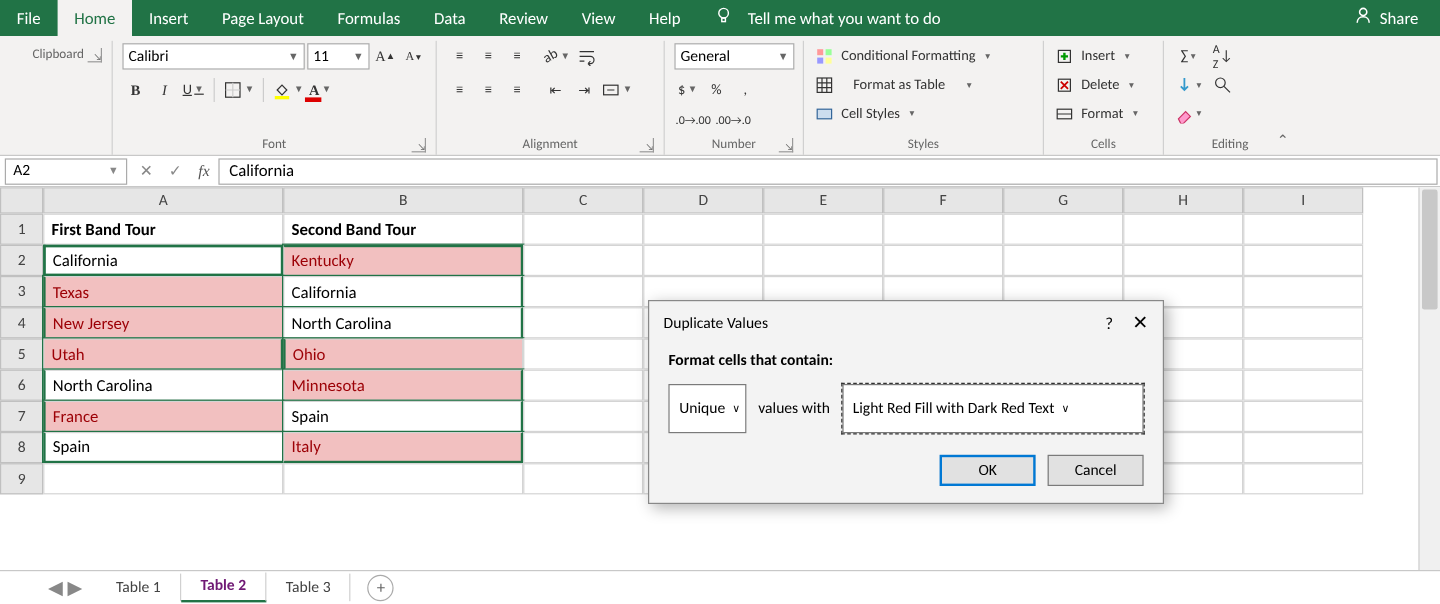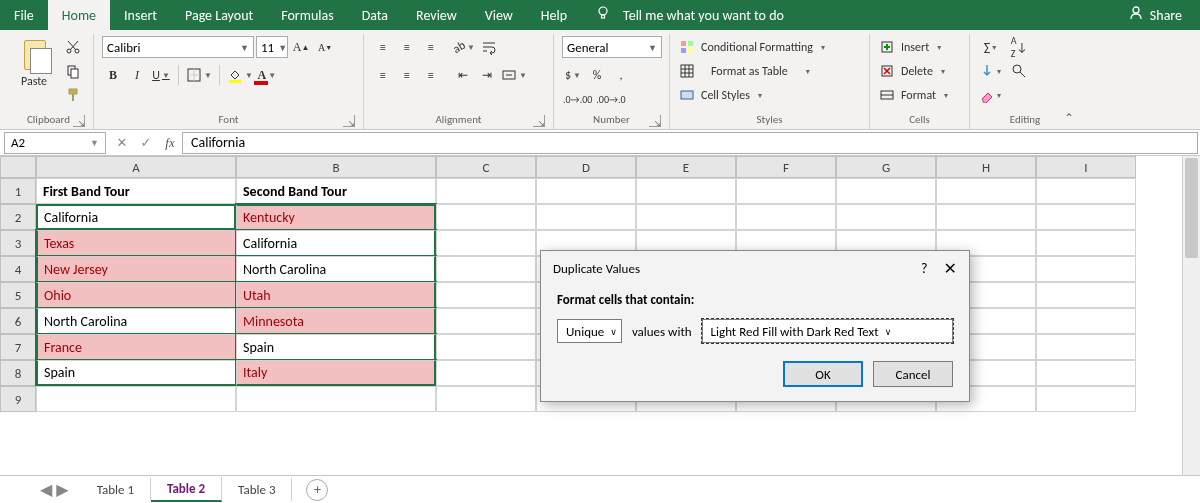--- a/index.html
+++ b/index.html
@@ -69,21 +69,21 @@
 
   
   .dialog { position:absolute; left:540px; top:250px; width:430px; background:#f3f3f3; border:1px solid #888; box-shadow:3px 3px 12px rgba(0,0,0,.3); font-size:13px;}
   .dlg-title { display:flex; align-items:center; padding:8px 12px; font-size:13px;}
   .dlg-title .sp { flex:1;}
   .dlg-title .q { margin-right:16px; font-size:14px; cursor:pointer;}
   .dlg-title .x { font-size:16px; cursor:pointer;}
   .dlg-body { padding:6px 16px 14px 16px;}
   .dlg-body .lbl { font-weight:bold; margin-bottom:12px;}
   .dlg-row { display:flex; align-items:center; gap:10px; margin-bottom:18px;}
-  .dlg-sel { border:1px solid #7a7a7a; background:#fff; height:24px; display:flex; align-items:center; padding:0 4px 0 8px; gap:6px;}
+  .dlg-sel { border:1px solid #7a7a7a; background:#fff; height:41px; display:flex; align-items:center; padding:0 4px 0 8px; gap:6px;}
   .dlg-sel.wide { flex:1; outline:1px dashed #333;}
   .dlg-btns { display:flex; justify-content:flex-end; gap:10px;}
   .dlg-btn { width:80px; height:26px; border:1px solid #7a7a7a; background:#e1e1e1; font-size:13px; cursor:pointer;}
   .dlg-btn.primary { border:2px solid #0078d4;}
 
   .chev { position:absolute; right:6px; bottom:4px; color:#666; font-size:12px;}
 
   svg.ic{width:16px;height:16px;}
 </style>
 </head>
@@ -116,61 +116,34 @@
           <path d="M3 14c0-3 2-5 5-5s5 2 5 5" fill="none" stroke="#fff" stroke-width="1.3"></path>
         </svg>
     </span>
     <span>Share</span>
   </div>
 </div>
 
 <div class="ribbon">
 
   <div class="group" style="width:90px;">
-    <div class="group-body">
-      <div class="big-btn">
-        <div class="paste-icon"></div>
-        <span>Paste</span>
-      </div>
-      <div class="btn-col">
-        <div class="rb">
-            <svg class="ic" viewBox="0 0 16 16">
-              <circle cx="4" cy="12" r="2" fill="none" stroke="#333"></circle>
-              <circle cx="12" cy="12" r="2" fill="none" stroke="#333"></circle>
-              <path d="M5 11L13 2M11 11L3 2" stroke="#333" fill="none"></path>
-            </svg>
-          </div>
-        <div class="rb">
-            <svg class="ic" viewBox="0 0 16 16">
-              <rect x="3" y="3" width="7" height="9" fill="none" stroke="#333"></rect>
-              <rect x="6" y="6" width="7" height="9" fill="#fff" stroke="#333"></rect>
-            </svg>
-          </div>
-        <div class="rb">
-            <svg class="ic" viewBox="0 0 16 16">
-              <rect x="4" y="2" width="8" height="5" fill="#d9a64c" stroke="#8a6"></rect>
-              <rect x="7" y="7" width="2" height="7" fill="#8a6"></rect>
-            </svg>
-          </div>
-      </div>
-    </div>
     <div class="group-label">
         <span>Clipboard</span>
         <span class="launcher"></span>
       </div>
   </div>
 
   <div class="group" style="width:270px;">
     <div class="group-body" style="flex-direction:column;gap:6px;">
       <div class="btn-row">
         <div class="sel" style="width:152px;">
             <span>Calibri</span>
             <span class="dd">▼</span>
           </div>
-        <div class="sel" style="width:32px;">
+        <div class="sel" style="width:52px;">
             <span>11</span>
             <span class="dd">▼</span>
           </div>
         <div class="rb" style="font-family:serif;">A<sup style="font-size:8px;">▲</sup></div>
         <div class="rb" style="font-family:serif;font-size:10px;">A<sup style="font-size:7px;">▼</sup></div>
       </div>
       <div class="btn-row">
         <div class="rb" style="font-weight:bold;font-family:serif;">B</div>
         <div class="rb" style="font-style:italic;font-family:serif;">I</div>
         <div class="rb" style="text-decoration:underline;font-family:serif;">
@@ -431,22 +404,22 @@
       <div class="cell hl" style="outline: rgb(33, 115, 70) solid 1px; border-left: 2px solid rgb(33, 115, 70);">New Jersey</div>
       <div class="cell" style="outline: rgb(33, 115, 70) solid 1px; border-right: 2px solid rgb(33, 115, 70);">North Carolina</div>
       <div class="cell"></div>
       <div class="cell"></div>
       <div class="cell"></div>
       <div class="cell"></div>
       <div class="cell"></div>
       <div class="cell"></div>
       <div class="cell"></div>
       <div class="rcell">5</div>
+      <div class="cell hl" style="outline: rgb(33, 115, 70) solid 1px; border-right: 2px solid rgb(33, 115, 70);">Utah</div>
       <div class="cell hl" style="outline: rgb(33, 115, 70) solid 1px; border-left: 2px solid rgb(33, 115, 70);">Ohio</div>
-      <div class="cell hl" style="outline: rgb(33, 115, 70) solid 1px; border-right: 2px solid rgb(33, 115, 70);">Utah</div>
       <div class="cell"></div>
       <div class="cell"></div>
       <div class="cell"></div>
       <div class="cell"></div>
       <div class="cell"></div>
       <div class="cell"></div>
       <div class="cell"></div>
       <div class="rcell">6</div>
       <div class="cell" style="outline: rgb(33, 115, 70) solid 1px; border-left: 2px solid rgb(33, 115, 70);">North Carolina</div>
       <div class="cell hl" style="outline: rgb(33, 115, 70) solid 1px; border-right: 2px solid rgb(33, 115, 70);">Minnesota</div>

